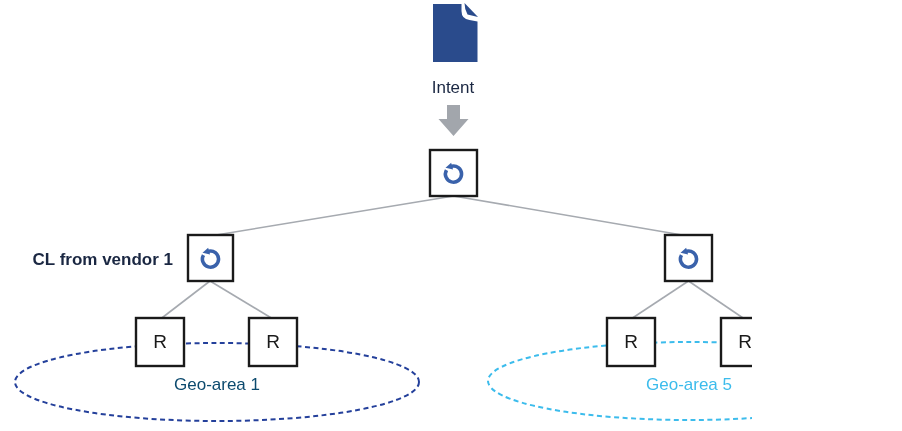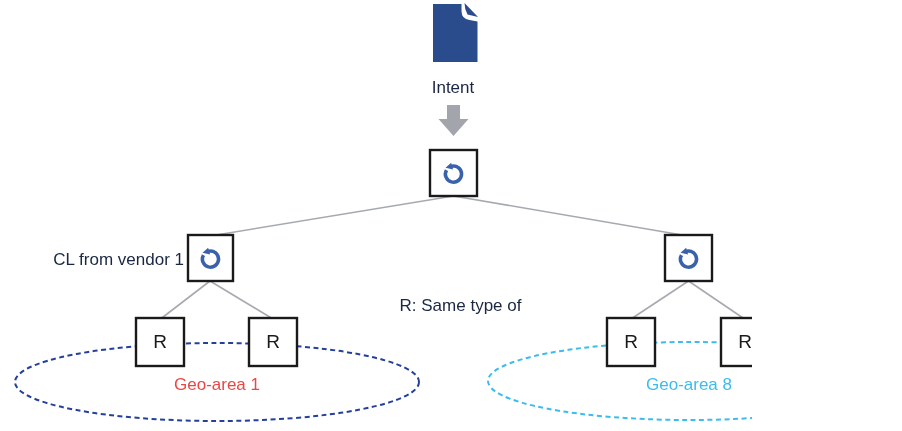--- a/index.html
+++ b/index.html
@@ -19,21 +19,21 @@
     white-space: nowrap;
   }
   .center { text-align: center; }
   .right  { text-align: right; }
   .r-cell {
     position: absolute;
     width: 48px; height: 48px;
     display: flex; align-items: center; justify-content: center;
     font-size: 19px; color: #1a1a1a;
   }
-  .geo1 { color: #ef4444; }
+  .geo1 { color: #0c4a6e; }
   .geo2 { color: #3cbcec; }
   .note-block { position: absolute; left: 370px; top: 295px; width: 181px; }
 </style>
 </head>
 <body>
 
 <div class="stage">
 
   <svg class="layer" viewBox="0 0 902 431">
     <defs>
@@ -72,28 +72,27 @@
       <rect x="721" y="318" width="48" height="48"></rect>
     </g>
 
     <use href="#loop-sym" x="439.5" y="159" width="28" height="28"></use>
     <use href="#loop-sym" x="196.5" y="244" width="28" height="28"></use>
     <use href="#loop-sym" x="674.5" y="244" width="28" height="28"></use>
   </svg>
 
   <div class="lbl center" style="left:380px; top:77px; width:146px;">Intent</div>
 
-  <div class="lbl right" style="left:16px; top:249px; width:168px;">CL from vendor 1</div>
+  <div class="lbl right" style="left:5px; top:249px; width:168px;font-weight:bold;">CL from vendor 1</div>
 
 
   <div class="note-block">
-    <div class="lbl center" style="position:static;">R: Same type of</div>
   </div>
 
   <div class="r-cell" style="left:136px; top:318px;">R</div>
   <div class="r-cell" style="left:249px; top:318px;">R</div>
   <div class="r-cell" style="left:607px; top:318px;">R</div>
   <div class="r-cell" style="left:721px; top:318px;">R</div>
 
   <div class="lbl center geo1" style="left:117px; top:374px; width:200px;">Geo-area 1</div>
-  <div class="lbl center geo2" style="left:589px; top:374px; width:200px;">Geo-area 8</div>
+  <div class="lbl center geo2" style="left:589px; top:374px; width:200px;">Geo-area 5</div>
 
 </div>
 
 </body></html>

